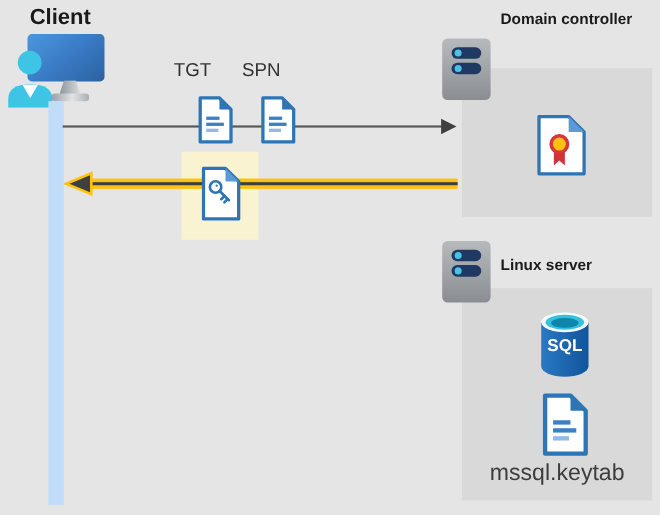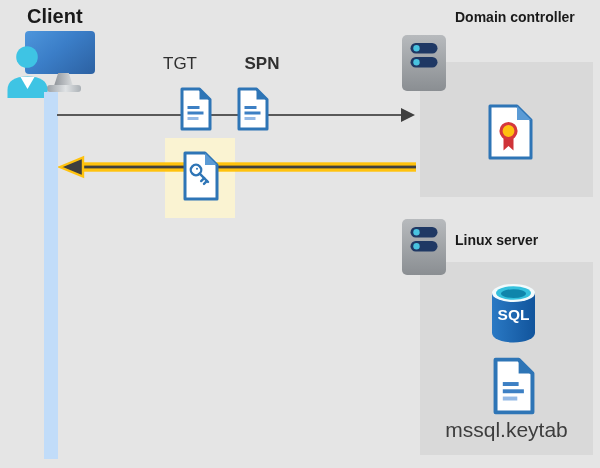--- a/index.html
+++ b/index.html
@@ -2,21 +2,21 @@
 <html><head>
 <meta charset="utf-8">
 <style>
   html,body{margin:0;padding:0;background:#ffffff;}
   #stage{
     position:relative;width:600px;height:468px;background:#e5e5e5;overflow:hidden;
     font-family:"Liberation Sans","DejaVu Sans",sans-serif;
   }
   .abs{position:absolute;}
   .title{font-weight:700;color:#1a1a1a;font-size:14px;line-height:23px;}
-  .small-label{font-size:17px;color:#303030;text-align:center;}
+  .small-label{font-size:17px;color:#303030;}
   
   #monitor-screen{left:25px;top:31px;width:70px;height:43px;border-radius:4px;
     background:linear-gradient(140deg,#4e96dc 0%,#3b7ec8 45%,#2c61a2 100%);}
   #monitor-neck{left:54px;top:73px;width:19px;height:13px;
     clip-path:polygon(22% 0,78% 0,100% 100%,0 100%);
     background:linear-gradient(90deg,#8f949a,#d9dcde);}
   #monitor-base{left:47px;top:85px;width:34px;height:7px;border-radius:3px;
     background:linear-gradient(90deg,#9aa0a6,#e0e3e5 55%,#aab0b5);}
   #timeline-bar{left:44px;top:92px;width:13.5px;height:367px;background:#c1dcf9;}
   
@@ -27,21 +27,21 @@
   #ticket-highlight{left:165px;top:138px;width:70px;height:80px;background:#faf3d2;z-index:1;}
   #yellow-arrow-svg{left:58px;top:154px;z-index:2;}
   #key-doc-svg{left:183px;top:151px;z-index:3;}
   .panel{background:#d9d9d9;}
   #dc-panel{left:420px;top:62px;width:173px;height:135px;}
   #linux-panel{left:420px;top:262px;width:173px;height:193px;}
   #client-title{left:27px;top:5px;font-size:20px;}
   #dc-title{left:455px;top:6px;width:135px;}
   #linux-title{left:455px;top:229px;width:150px;}
   #tgt-label{left:158px;top:54px;width:44px;}
-  #spn-label{left:240px;top:54px;width:44px;font-weight:bold;}
+  #spn-label{left:220px;top:54px;width:44px;}
   #keytab-label{left:420px;top:418px;width:173px;font-size:21px;color:#3d3d3d;text-align:center;}
 </style>
 </head>
 <body>
 
 <div id="stage">
 
   <div id="client-title" class="abs title">Client</div>
   <div id="monitor-screen" class="abs"></div>
   <div id="monitor-neck" class="abs"></div>

